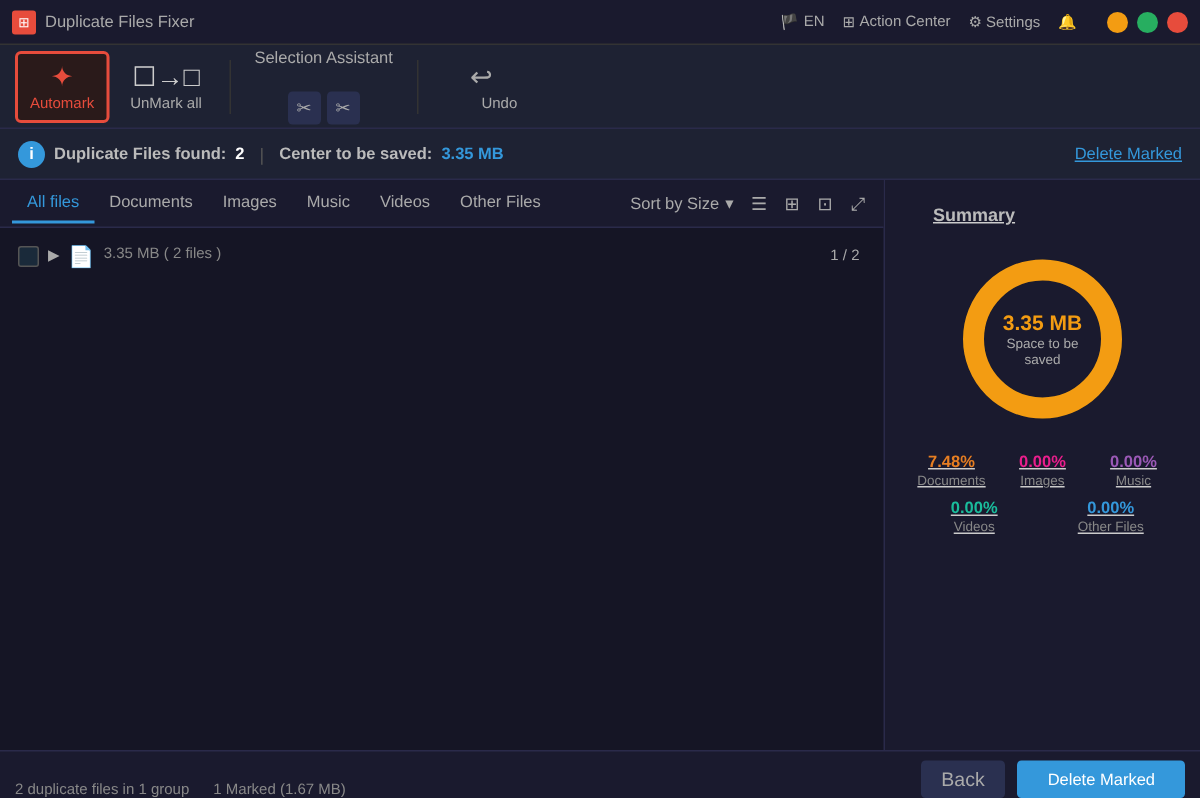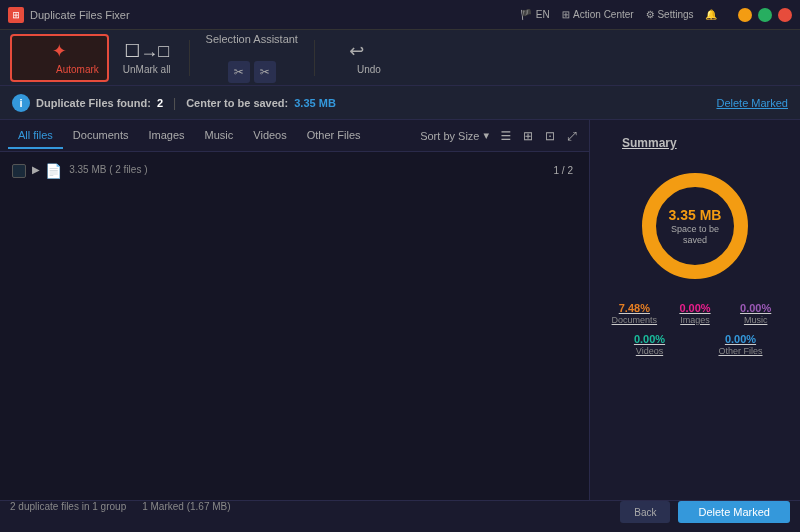--- a/index.html
+++ b/index.html
@@ -103,21 +103,21 @@
     }
     .toolbar-btn-icon {
       font-size: 18px;
       color: #ccc;
     }
     .toolbar-btn.active .toolbar-btn-icon { color: #e74c3c; }
     .toolbar-btn-label {
       font-size: 10px;
       color: #aaa;
     }
-    .toolbar-btn.active .toolbar-btn-label { color: #e74c3c; margin-left: 36px; }
+    .toolbar-btn.active .toolbar-btn-label { color: #e74c3c; }
     .toolbar-separator {
       width: 1px;
       height: 36px;
       background: #333;
       margin: 0 4px;
     }
     .selection-assistant {
       display: flex;
       flex-direction: column;
       align-items: center;
@@ -387,21 +387,21 @@
       padding: 0 4px;
       margin-top: 0;
     }
 
     
     .bottom-bar {
       height: 32px;
       background: #1a1a2e;
       border-top: 1px solid #2a2a4a;
       display: flex;
-      align-items: flex-start;
+      align-items: flex-end;
       justify-content: space-between;
       padding: 0 10px;
     }
     .bottom-status {
       font-size: 10px;
       color: #888;
       display: flex;
       gap: 16px;
     }
     .delete-marked-btn {
@@ -413,21 +413,21 @@
       font-size: 11px;
       cursor: pointer;
       font-weight: 500;
     }
     .back-btn {
       background: #2a3050;
       color: #aaa;
       border: none;
       border-radius: 3px;
       padding: 5px 14px;
-      font-size: 10px;
+      font-size: 13px;
       cursor: pointer;
     }
 
     .file-list::-webkit-scrollbar { width: 6px; }
     .file-list::-webkit-scrollbar-track { background: #111; }
     .file-list::-webkit-scrollbar-thumb { background: #333; border-radius: 3px; }
   </style>
 </head>
 <body>
 

